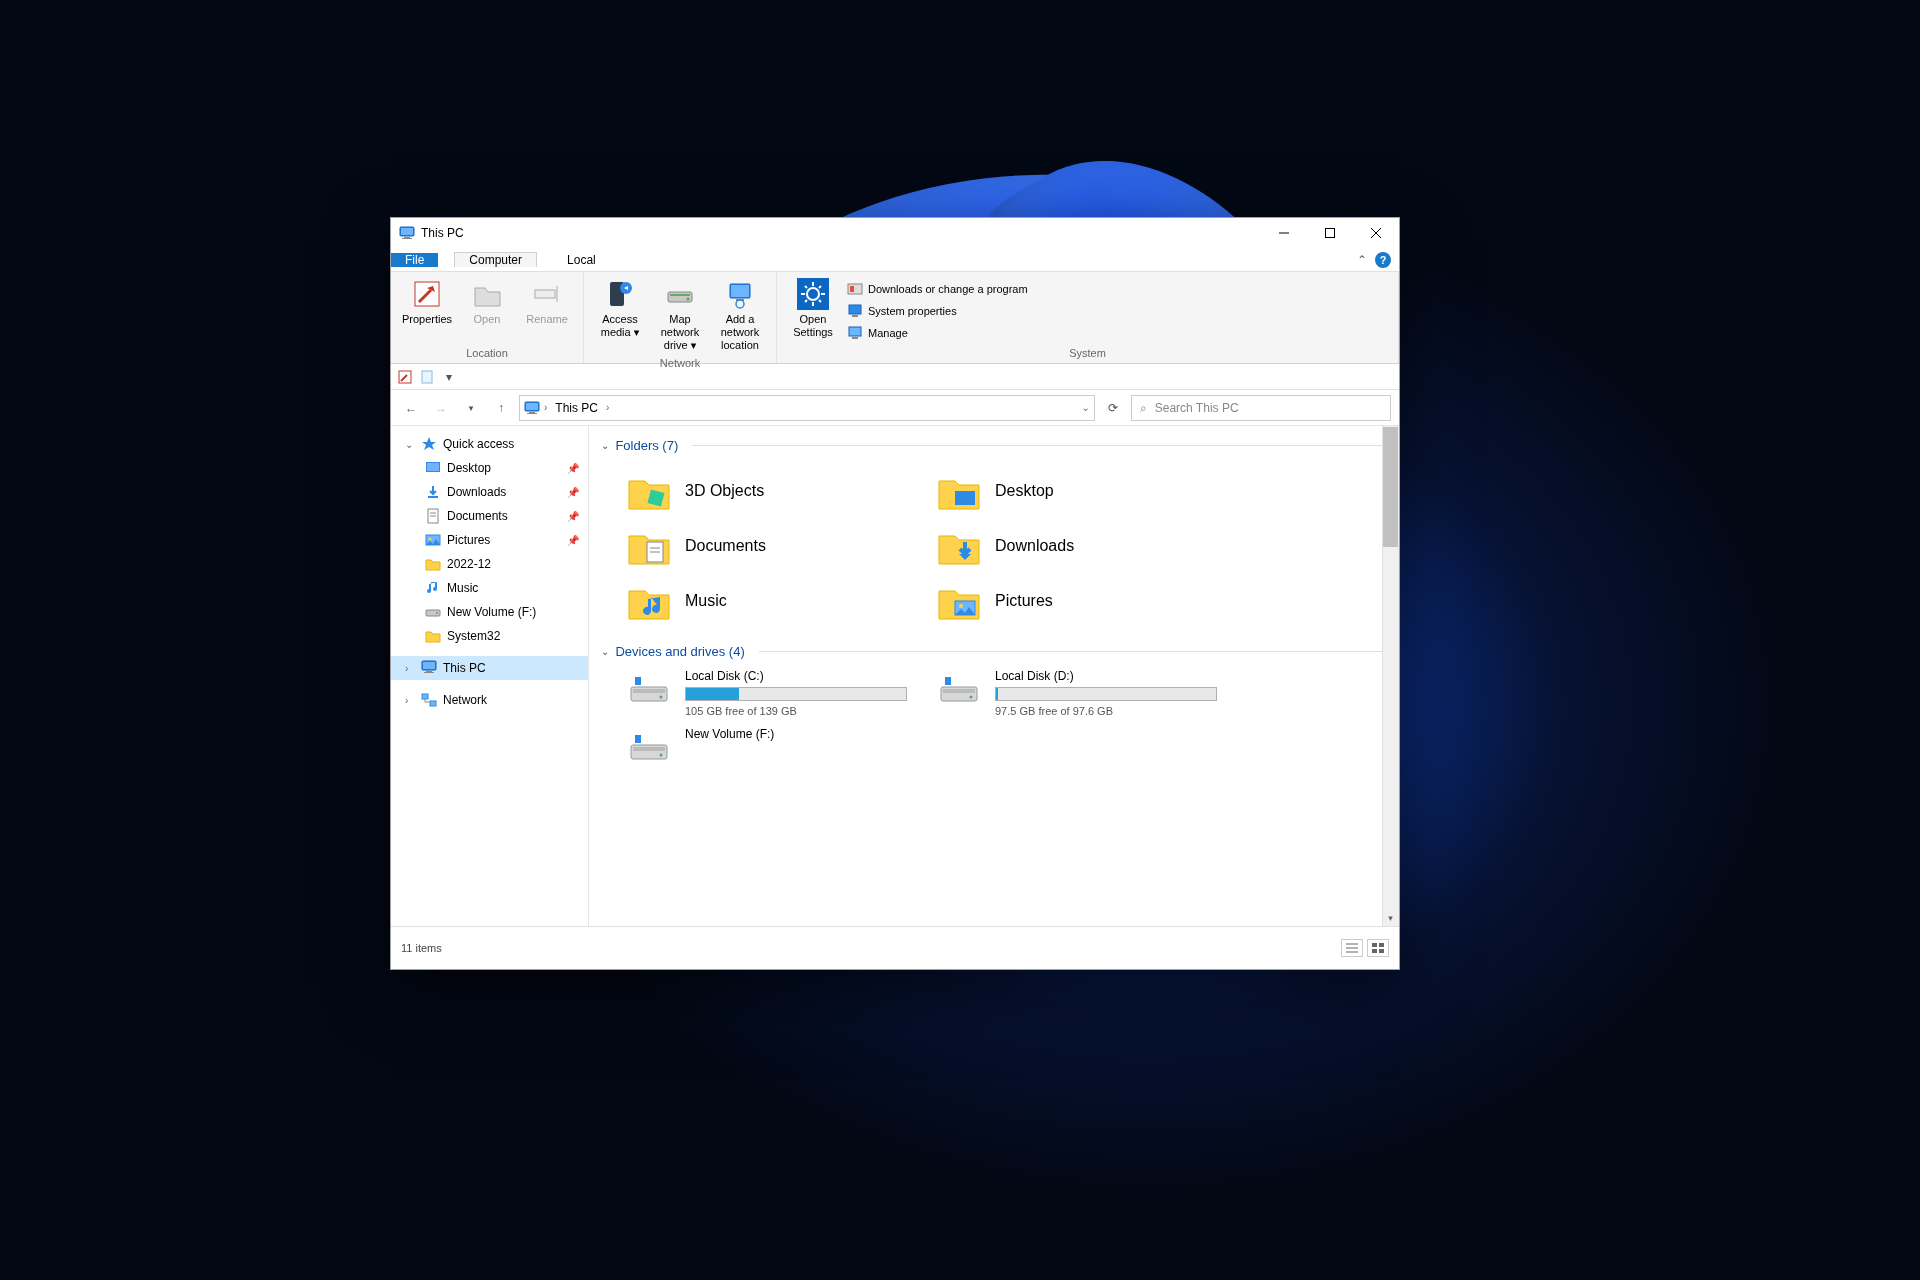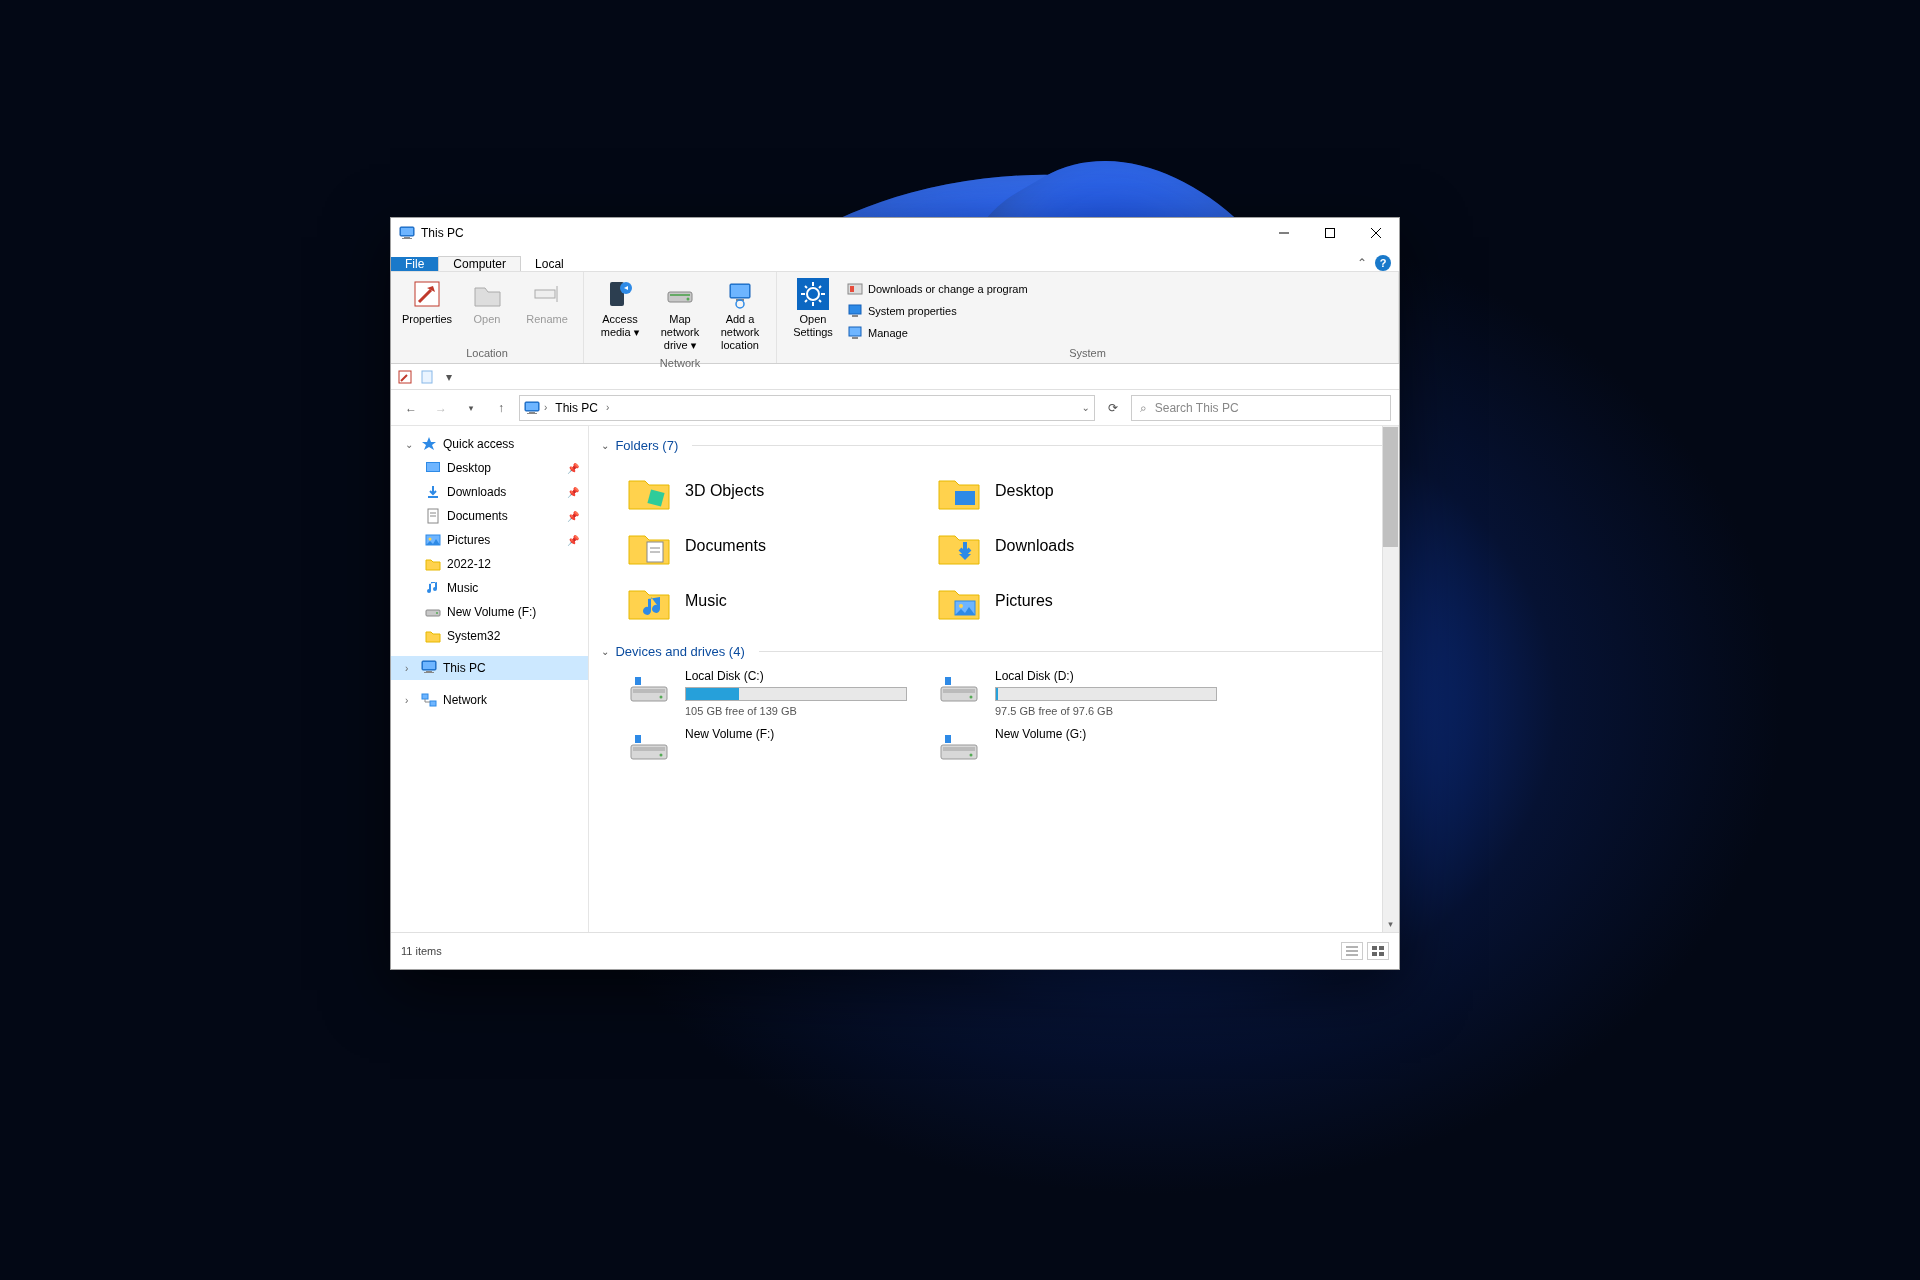--- a/index.html
+++ b/index.html
@@ -14,21 +14,21 @@
 
 .window { position: absolute; left: 390px; top: 217px; width: 1010px; height: 753px; background: #fff; border: 1px solid #a0a0a0; box-shadow: 0 20px 60px rgba(0,0,0,.6); display: flex; flex-direction: column; font-size: 12px; color: #000; }
 
 .titlebar { height: 30px; display: flex; align-items: center; padding: 0 0 0 8px; background: #fff; }
 .titlebar .tb-icon { width: 16px; height: 14px; margin-right: 6px; }
 .titlebar .tb-title { flex: 1; }
 .tb-controls { display: flex; }
 .tb-btn { width: 46px; height: 30px; display: flex; align-items: center; justify-content: center; color: #000; }
 .tb-btn svg { width: 10px; height: 10px; }
 
-.menubar { height: 24px; display: flex; align-items: flex-end; background: #fff; border-bottom: 1px solid #e0e0e0; }
+.menubar { height: 24px; display: flex; align-items: center; background: #fff; border-bottom: 1px solid #e0e0e0; gap: 16px; }
 .menu-item { padding: 0 14px; display: flex; align-items: center; font-size: 12px; }
 .menu-item.file { background: #1979ca; color: #fff; }
 .menu-item.active { background: #f5f5f5; border: 1px solid #d0d0d0; border-bottom: none; }
 .menu-right { margin-left: auto; display: flex; align-items: center; padding-right: 8px; gap: 8px; }
 .help-icon { width: 16px; height: 16px; border-radius: 50%; background: #1979ca; color: #fff; display: flex; align-items: center; justify-content: center; font-size: 11px; font-weight: bold; }
 
 .ribbon { height: 92px; background: #f5f5f5; border-bottom: 1px solid #d0d0d0; display: flex; }
 .rib-group { display: flex; flex-direction: column; border-right: 1px solid #e3e3e3; }
 .rib-row { display: flex; flex: 1; padding: 4px 6px 0 6px; }
 .rib-label { text-align: center; font-size: 11px; color: #666; padding: 2px 0 4px; }
@@ -76,21 +76,21 @@
 
 .drive-grid { display: flex; flex-wrap: wrap; padding: 6px 0 0 26px; }
 .drive-item { width: 310px; display: flex; gap: 14px; margin-bottom: 10px; }
 .drive-item .dico { width: 44px; height: 40px; flex-shrink: 0; }
 .drive-info { flex: 1; padding-right: 30px; }
 .drive-name { font-size: 12px; margin-bottom: 4px; }
 .drive-bar { height: 14px; border: 1px solid #b0b0b0; background: #e8e8e8; margin-bottom: 4px; position: relative; }
 .drive-fill { height: 100%; background: #26a0da; }
 .drive-free { font-size: 11px; color: #555; }
 
-.statusbar { height: 37px; border-top: 1px solid #e0e0e0; display: flex; align-items: center; padding: 0 10px; font-size: 11px; color: #444; }
+.statusbar { height: 43px; border-top: 1px solid #e0e0e0; display: flex; align-items: center; padding: 0 10px; font-size: 11px; color: #444; }
 .statusbar .views { margin-left: auto; display: flex; gap: 4px; }
 .view-btn { width: 22px; height: 18px; border: 1px solid #ccc; display: flex; align-items: center; justify-content: center; }
 
 
 svg { display: block; }
 </style>
 </head>
 <body>
 
 <div class="desktop-bg">
@@ -540,33 +540,20 @@
                 <rect x="4" y="18" width="36" height="14" rx="2" fill="#d8d8d8" stroke="#999"></rect>
                 <rect x="6" y="20" width="32" height="4" fill="#bbb"></rect>
                 <circle cx="34" cy="28" r="1.5" fill="#5a5"></circle>
                 <rect x="8" y="8" width="6" height="8" fill="#2e8ae6"></rect>
               </svg>
             </span>
             <div class="drive-info">
               <div class="drive-name">New Volume (F:)</div>
             </div>
           </div>
-          <div class="drive-item">
-            <span class="dico">
-              <svg viewBox="0 0 44 40">
-                <rect x="4" y="18" width="36" height="14" rx="2" fill="#d8d8d8" stroke="#999"></rect>
-                <rect x="6" y="20" width="32" height="4" fill="#bbb"></rect>
-                <circle cx="34" cy="28" r="1.5" fill="#5a5"></circle>
-                <rect x="8" y="8" width="6" height="8" fill="#2e8ae6"></rect>
-              </svg>
-            </span>
-            <div class="drive-info">
-              <div class="drive-name">New Volume (G:)</div>
-            </div>
-          </div>
         </div>
 
       <div class="scrollbar">
         <div class="scroll-arr" style="top:0">▴</div>
         <div class="scroll-thumb"></div>
         <div class="scroll-arr" style="bottom:0">▾</div>
       </div>
     </div>
   </div>
 

